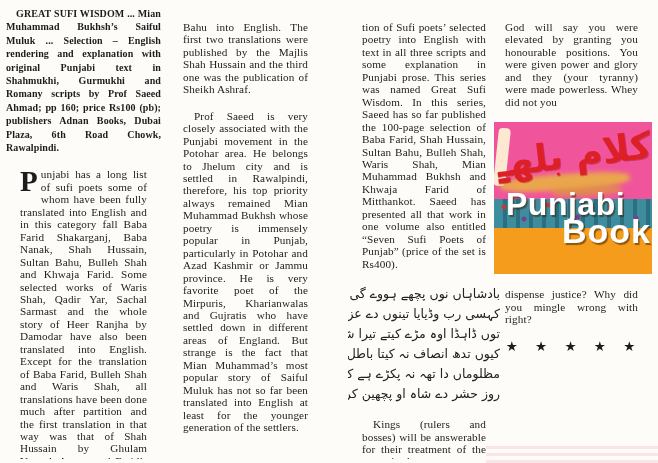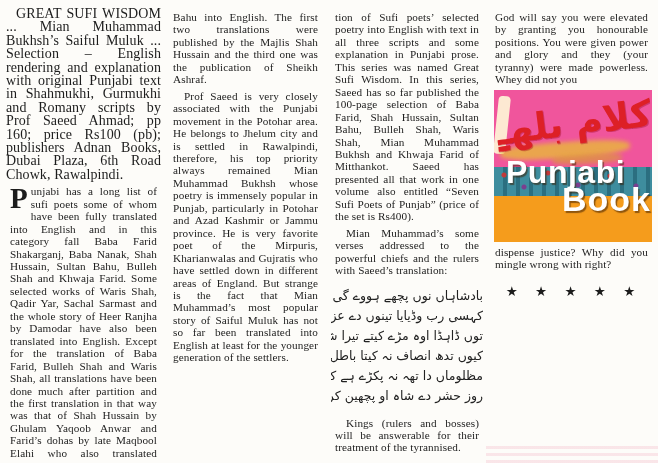--- a/index.html
+++ b/index.html
@@ -13,27 +13,27 @@
     background:var(--page-bg);color:var(--ink);
     font-family:"Liberation Serif","DejaVu Serif",serif;
   }
   .col{
     position:absolute;top:7px;height:452px;overflow:hidden;
     text-align:justify;font-size:11.2px;line-height:12.45px;
     letter-spacing:.1px;
   }
   #col1{left:6px;width:155px;}
   #col2{left:169px;width:153px;}
-  #col3{left:331px;width:152px;}
+  #col3{left:348px;width:152px;}
   #col4{left:491px;width:161px;}
   .heading{
-    font-weight:normal;font-size:14px;line-height:13.4px;
+    font-weight:bold;font-size:10px;line-height:13.4px;
     text-indent:10px;margin:0 0 2px 0;
   }
-  p{margin:4px;}
+  p{margin:14px;}
   p.indent{text-indent:11px;}
   .dropcap{
     float:left;font-size:29px;line-height:24px;font-weight:bold;
     padding:1px 3px 0 0;
   }
   .poetry{
     direction:rtl;text-align:center;margin:9px 0 11px;
     font-size:12.5px;line-height:20px;
     font-family:"DejaVu Sans",sans-serif;color:#222;
   }
@@ -97,21 +97,20 @@
   <p><span class="dropcap">P</span><span>unjabi has a long list of sufi poets some of whom have been fully translated into English and in this category fall Baba Farid Shakarganj, Baba Nanak, Shah Hussain, Sultan Bahu, Bulleh Shah and Khwaja Farid. Some selected works of Waris Shah, Qadir Yar, Sachal Sarmast and the whole story of Heer Ranjha by Damodar have also been translated into English. Except for the translation of Baba Farid, Bulleh Shah and Waris Shah, all translations have been done much after partition and the first translation in that way was that of Shah Hussain by Ghulam Yaqoob Anwar and Farid’s dohas by late Maqbool Elahi who also translated Sultan</span></p>
 </div>
 
 <div class="col" id="col2">
   <p>Bahu into English. The first two translations were published by the Majlis Shah Hussain and the third one was the publication of Sheikh Ashraf.</p>
   <p class="indent">Prof Saeed is very closely associated with the Punjabi movement in the Potohar area. He belongs to Jhelum city and is settled in Rawalpindi, therefore, his top priority always remained Mian Muhammad Bukhsh whose poetry is immensely popular in Punjab, particularly in Potohar and Azad Kashmir or Jammu province. He is very favorite poet of the Mirpuris, Kharianwalas and Gujratis who have settled down in different areas of England. But strange is the fact that Mian Muhammad’s most popular story of Saiful Muluk has not so far been translated into English at least for the younger generation of the settlers.</p>
 </div>
 
 <div class="col" id="col3">
   <p>tion of Sufi poets’ selected poetry into English with text in all three scripts and some explanation in Punjabi prose. This series was named Great Sufi Wisdom. In this series, Saeed has so far published the 100-page selection of Baba Farid, Shah Hussain, Sultan Bahu, Bulleh Shah, Waris Shah, Mian Muhammad Bukhsh and Khwaja Farid of Mitthankot. Saeed has presented all that work in one volume also entitled “Seven Sufi Poets of Punjab” (price of the set is Rs400).</p>
-  <p class="indent">Mian Muhammad’s some verses addressed to the powerful chiefs and the rulers with Saeed’s translation:</p>
   <div class="poetry">
     <div>بادشاہاں نوں پچھے ہووے گی مظلوماں دے حالوں</div>
     <div>کہسی رب وڈیایا تینوں دے عزت اقبالوں</div>
     <div>توں ڈاہڈا اوہ مڑے کیتے تیرا شان ودھایا</div>
     <div>کیوں تدھ انصاف نہ کیتا باطل حق رلایا</div>
     <div>مظلوماں دا تھہ نہ پکڑے ہے کر عدل شاہانہ</div>
     <div>روز حشر دے شاہ او پچھین کریں کئے بہانہ</div>
   </div>
   <p class="indent">Kings (rulers and bosses) will be answerable for their treatment of the tyrannised.</p>
 </div>

